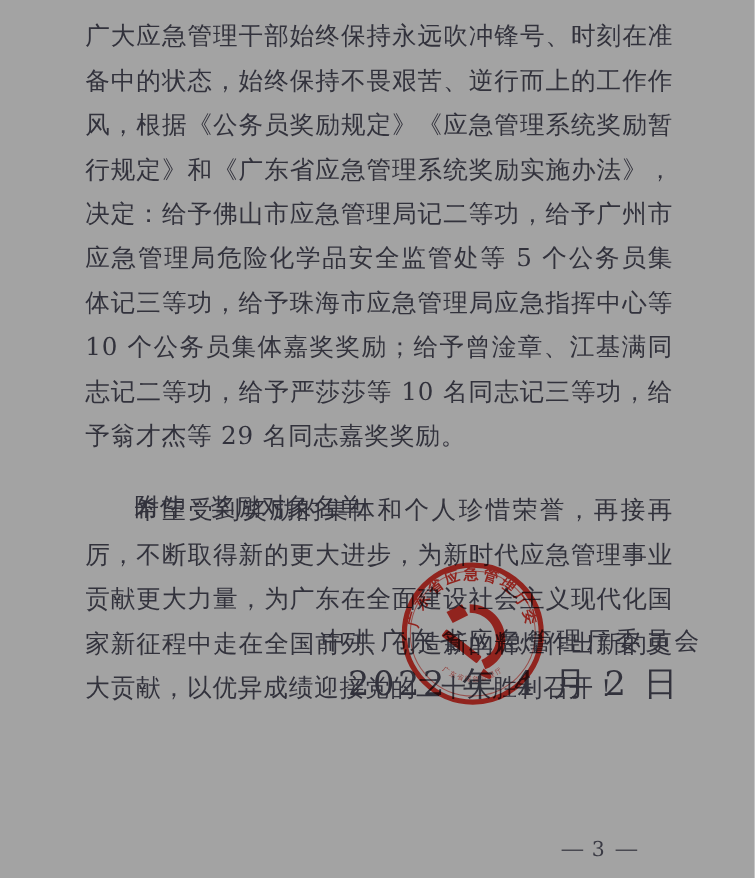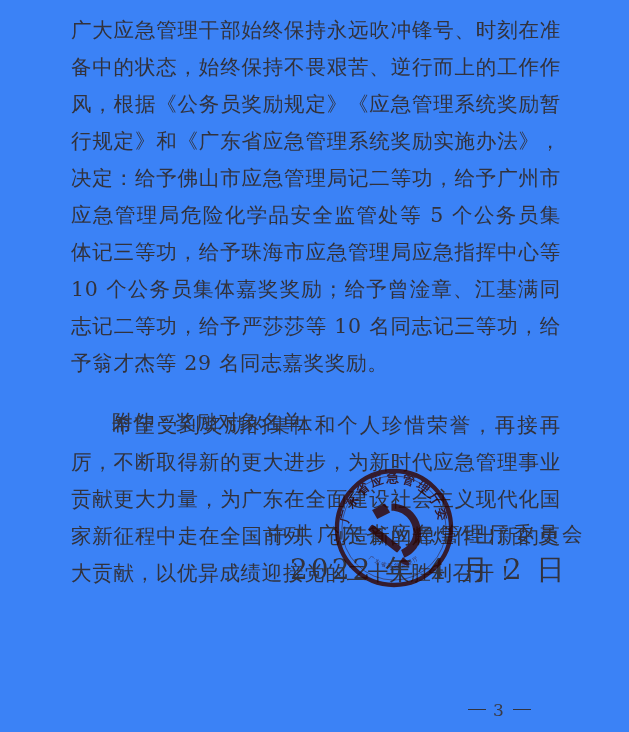--- a/index.html
+++ b/index.html
@@ -13,21 +13,21 @@
     height: 732px;
     position: relative;
     overflow: hidden;
     font-family: "DejaVu Serif", "Liberation Serif", serif;
     color: #2b2b33;
   }
 
   .page {
     position: absolute;
     inset: 0;
-    background: #3b82f6;
+    background: #a3a3a3;
   }
 
   
   .body-text {
     position: absolute;
     left: 71px;
     top: 12px;
     width: 490px;
   }
 

